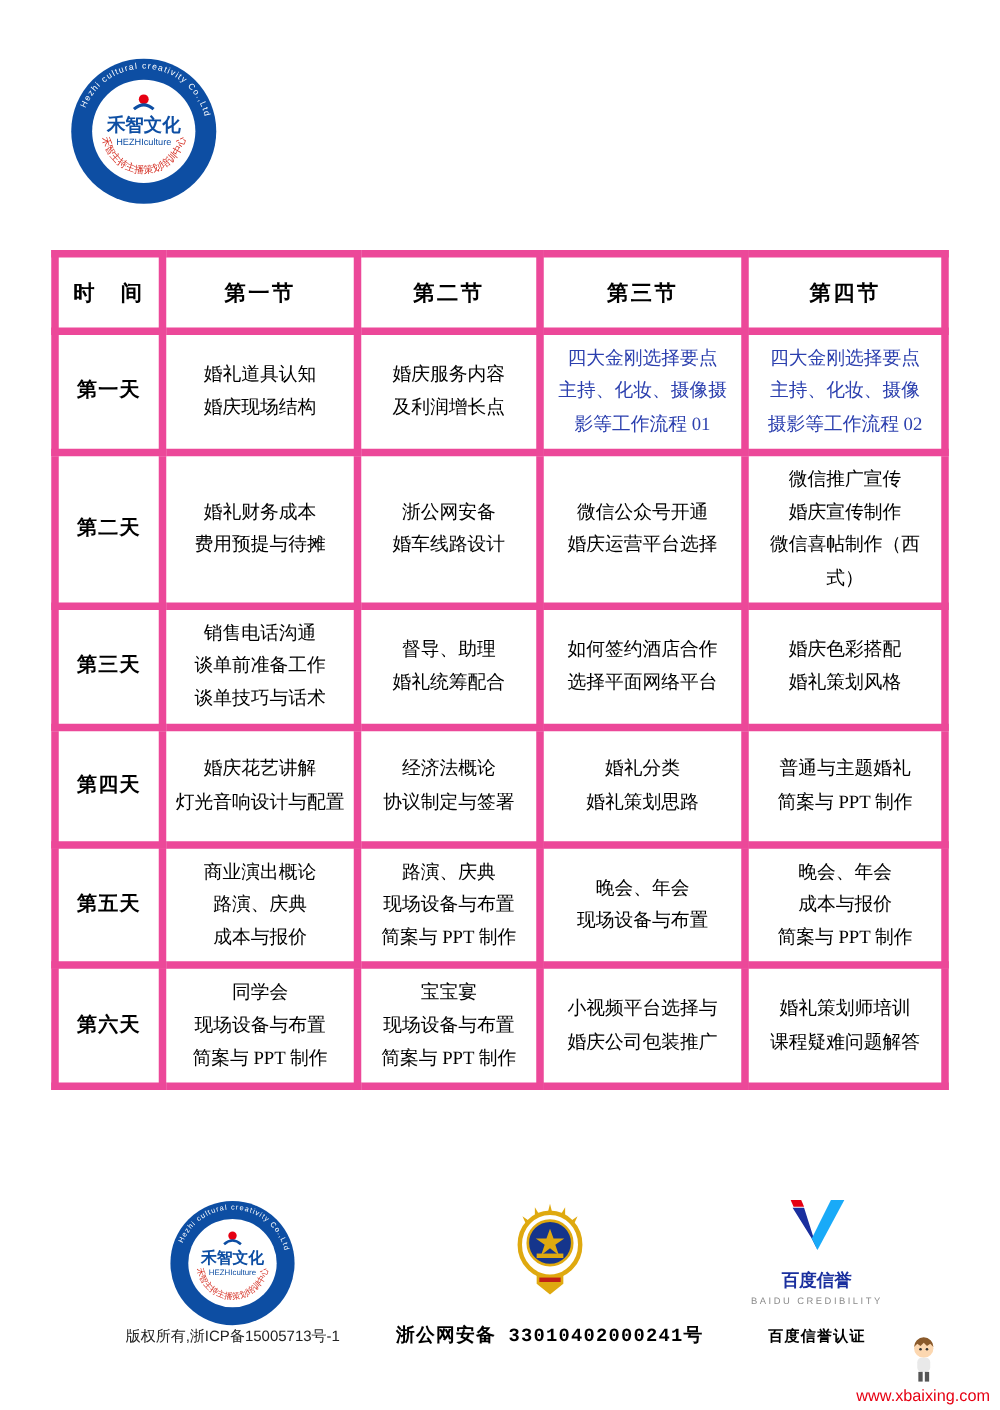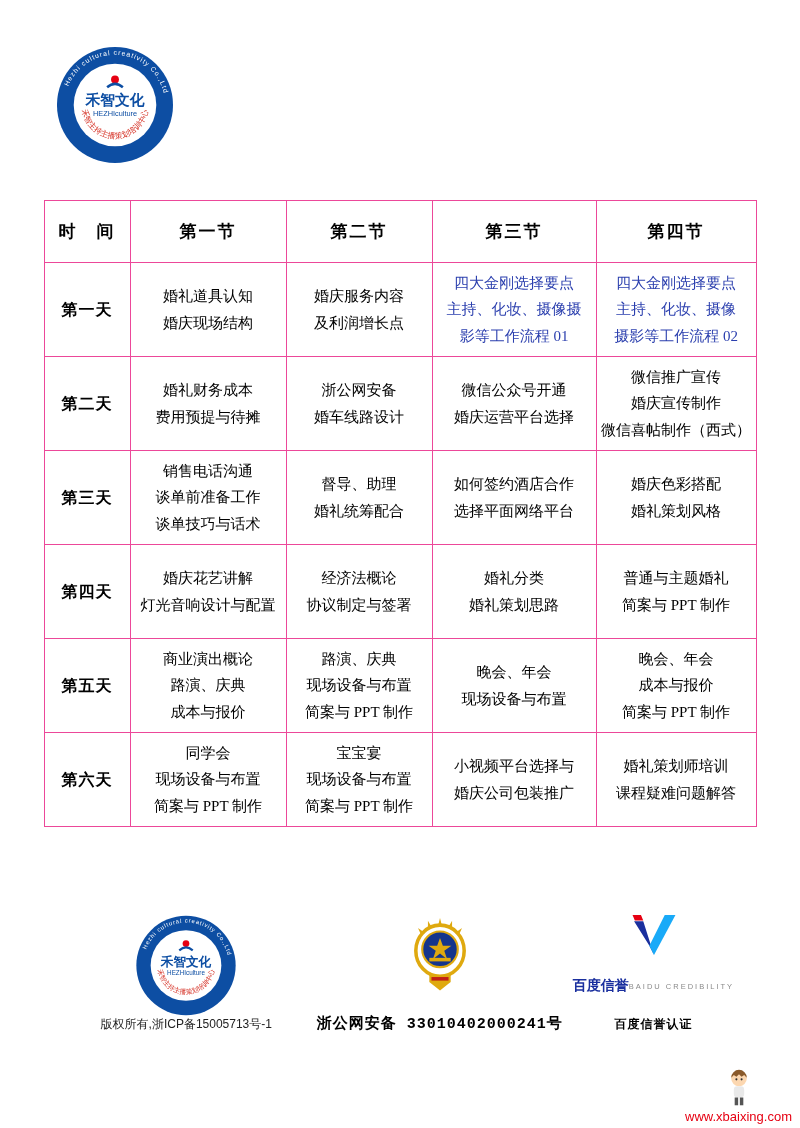--- a/index.html
+++ b/index.html
@@ -20,48 +20,48 @@
     font-family: "Liberation Sans", sans-serif;
     font-weight: 900; font-size: 42px; letter-spacing: 2px;
     color: #000; margin-left: -6px;
   }
   
   .course-table {
     width: 712px; margin: 36px auto 0;
     border-collapse: collapse; table-layout: fixed;
   }
   .course-table th, .course-table td {
-    border: 1px solid #ec4899;
+    border: 6px solid #ec4899;
     text-align: center; vertical-align: middle;
     padding: 6px 4px;
   }
   .course-table th {
     height: 62px; font-size: 17px; font-weight: bold; letter-spacing: 2px;
   }
   .course-table td {
     height: 94px; font-size: 15px; line-height: 1.75;
     white-space: pre-line;
   }
-  td.day-cell { font-size: 16px; font-weight: bold; letter-spacing: 1px; }
+  td.day-cell { font-size: 16px; font-weight: bold; letter-spacing: 1px; font-family: Liberation Mono, monospace; }
   td.blue { color: var(--blue-text, #2b3fae); }
   
   .footer {
     display: flex; justify-content: space-between; align-items: flex-start;
     padding: 0 62px 0 62px; margin-top: 88px;
   }
   .f-col { display: flex; flex-direction: column; align-items: center; height: 118px; justify-content: space-between; }
   .f-col-left { width: 250px; }
   .f-col-center { width: 260px; }
   .f-col-right { width: 170px; }
   .hz-logo-small { width: 102px; height: 102px; }
   .copyright-text { font-size: 12px; color: #222; font-family: "Liberation Sans", sans-serif; }
   .police-badge { width: 64px; height: 80px; }
   .police-text { font-size: 15px; font-weight: bold; font-family: Liberation Mono, monospace; letter-spacing: 1px; }
   .baidu-logo { width: 46px; height: 40px; }
-  .baidu-block { display: flex; flex-direction: row; align-items: center; }
+  .baidu-block { display: flex; flex-direction: column; align-items: center; }
   .baidu-title { font-size: 14px; font-weight: bold; color: #1a2f9e; font-family: "Liberation Sans", sans-serif; }
   .baidu-sub { font-size: 7.5px; letter-spacing: 2px; color: #8a8a8a; font-family: Liberation Sans, sans-serif; margin-top: 2px; }
   .baidu-cert { font-size: 12px; font-weight: bold; font-family: Liberation Sans, sans-serif; letter-spacing: 1px; }
   
   .watermark {
     position: absolute; right: 8px; bottom: 4px;
     display: flex; flex-direction: column; align-items: center;
     font-family: "Liberation Sans", sans-serif;
   }
   .wm-row { display: flex; align-items: flex-end; gap: 2px; }

